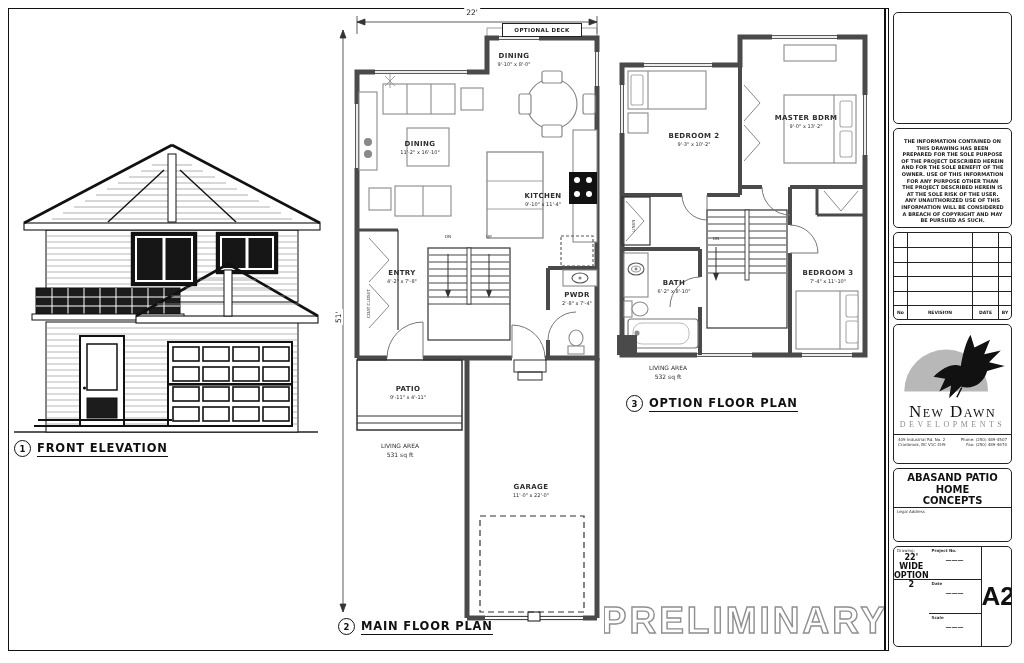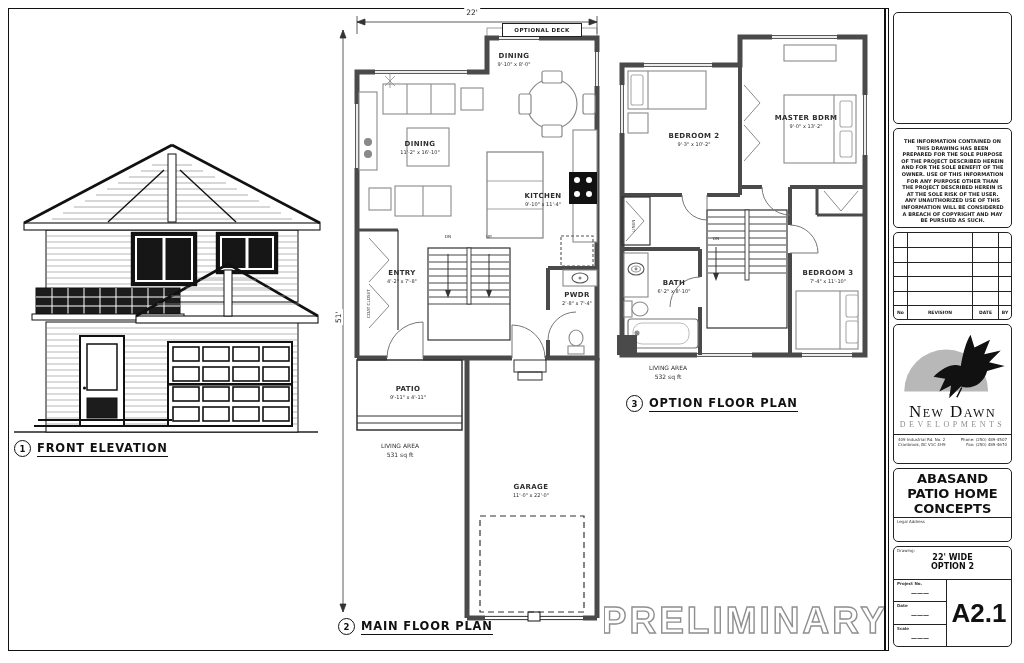--- a/index.html
+++ b/index.html
@@ -40,28 +40,28 @@
   .rev-cell.c0{border-left:none;}
   .rev-cell.r0{border-top:none;}
   .rev-head{display:flex;align-items:center;justify-content:center;font-size:4.5px;font-weight:bold;}
   .tb-logo{flex:0 0 140px;text-align:center;}
   .logo-name{font-family:"Liberation Serif",serif;font-variant:small-caps;font-size:17px;letter-spacing:1.5px;
              color:#111;line-height:1;margin-top:-4px;}
   .logo-sub{font-family:"Liberation Serif",serif;font-size:8px;letter-spacing:3.5px;color:#8e8e8e;line-height:1.2;}
   .logo-addr{display:flex;justify-content:space-between;border-top:1px solid #222;margin-top:4px;
              padding:2px 4px;font-size:4px;line-height:1.3;text-align:left;color:#333;}
   .tb-proj{flex:0 0 74px;}
-  .proj-title{font-size:13px;font-weight:bold;text-align:center;line-height:1.15;padding-top:3px;color:#111;}
+  .proj-title{font-size:10px;font-weight:bold;text-align:center;line-height:1.15;padding-top:3px;color:#111;}
   .sub-row{border-top:1px solid #222;position:relative;}
   .sub-lbl{position:absolute;left:3px;top:1px;font-size:4px;color:#333;}
   .civic{height:30px;text-align:center;}
   .civic .dash{font-size:5px;line-height:1;padding-top:8px;color:#222;}
   .civic .val{font-size:6.5px;font-weight:bold;color:#111;}
   .legal{height:20px;}
-  .tb-draw{flex:1;display:flex;flex-direction:column;}
+  .tb-draw{flex:1;display:flex;flex-direction:row;}
   .draw-top{border-bottom:1px solid #222;position:relative;height:32px;text-align:center;flex:0 0 32px;}
   .draw-top .l1{font-size:8px;font-weight:bold;padding-top:6px;color:#111;}
   .draw-top .l2{font-size:8px;font-weight:bold;color:#111;}
   .draw-bottom{display:flex;flex:1;font-weight:bold;}
   .draw-left{width:52px;border-right:1px solid #222;display:flex;flex-direction:column;}
   .draw-cell{flex:1;border-bottom:1px solid #222;position:relative;text-align:center;}
   .draw-cell:last-child{border-bottom:none;}
   .draw-cell .dash{font-size:6px;padding-top:9px;color:#222;}
   .sheet-no{flex:1;display:flex;align-items:center;justify-content:center;font-size:26px;color:#111;
             font-family:"Liberation Sans",sans-serif;}

